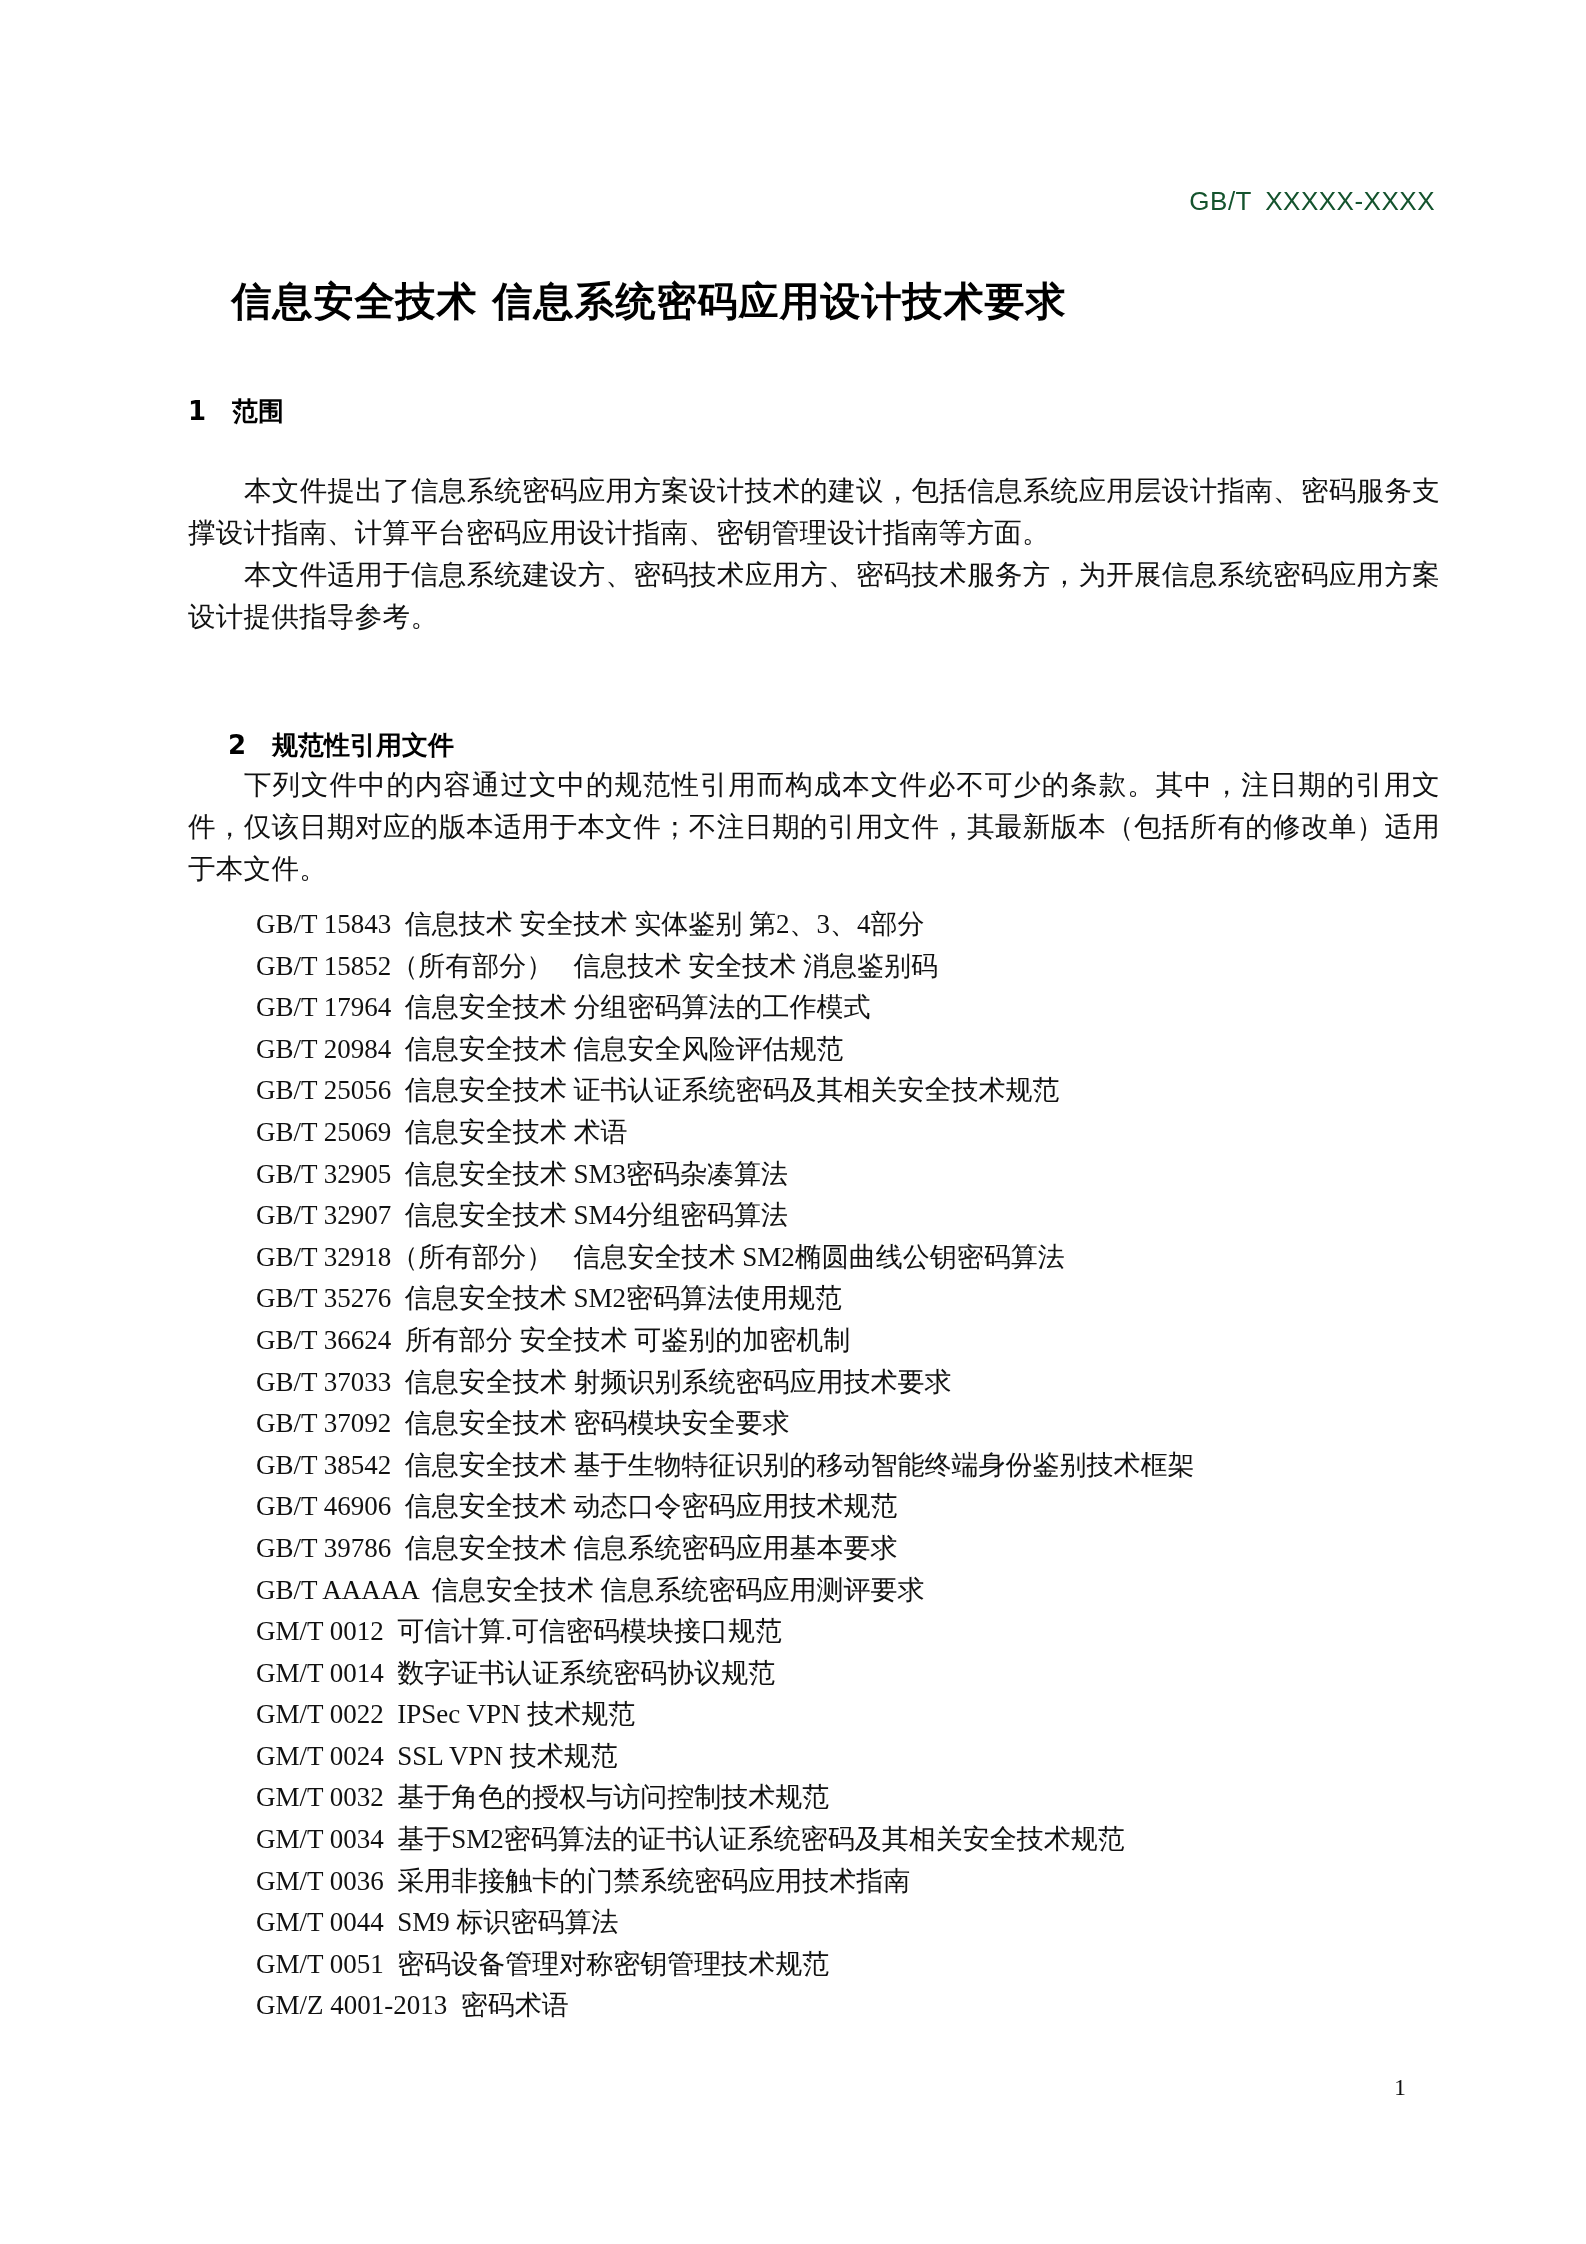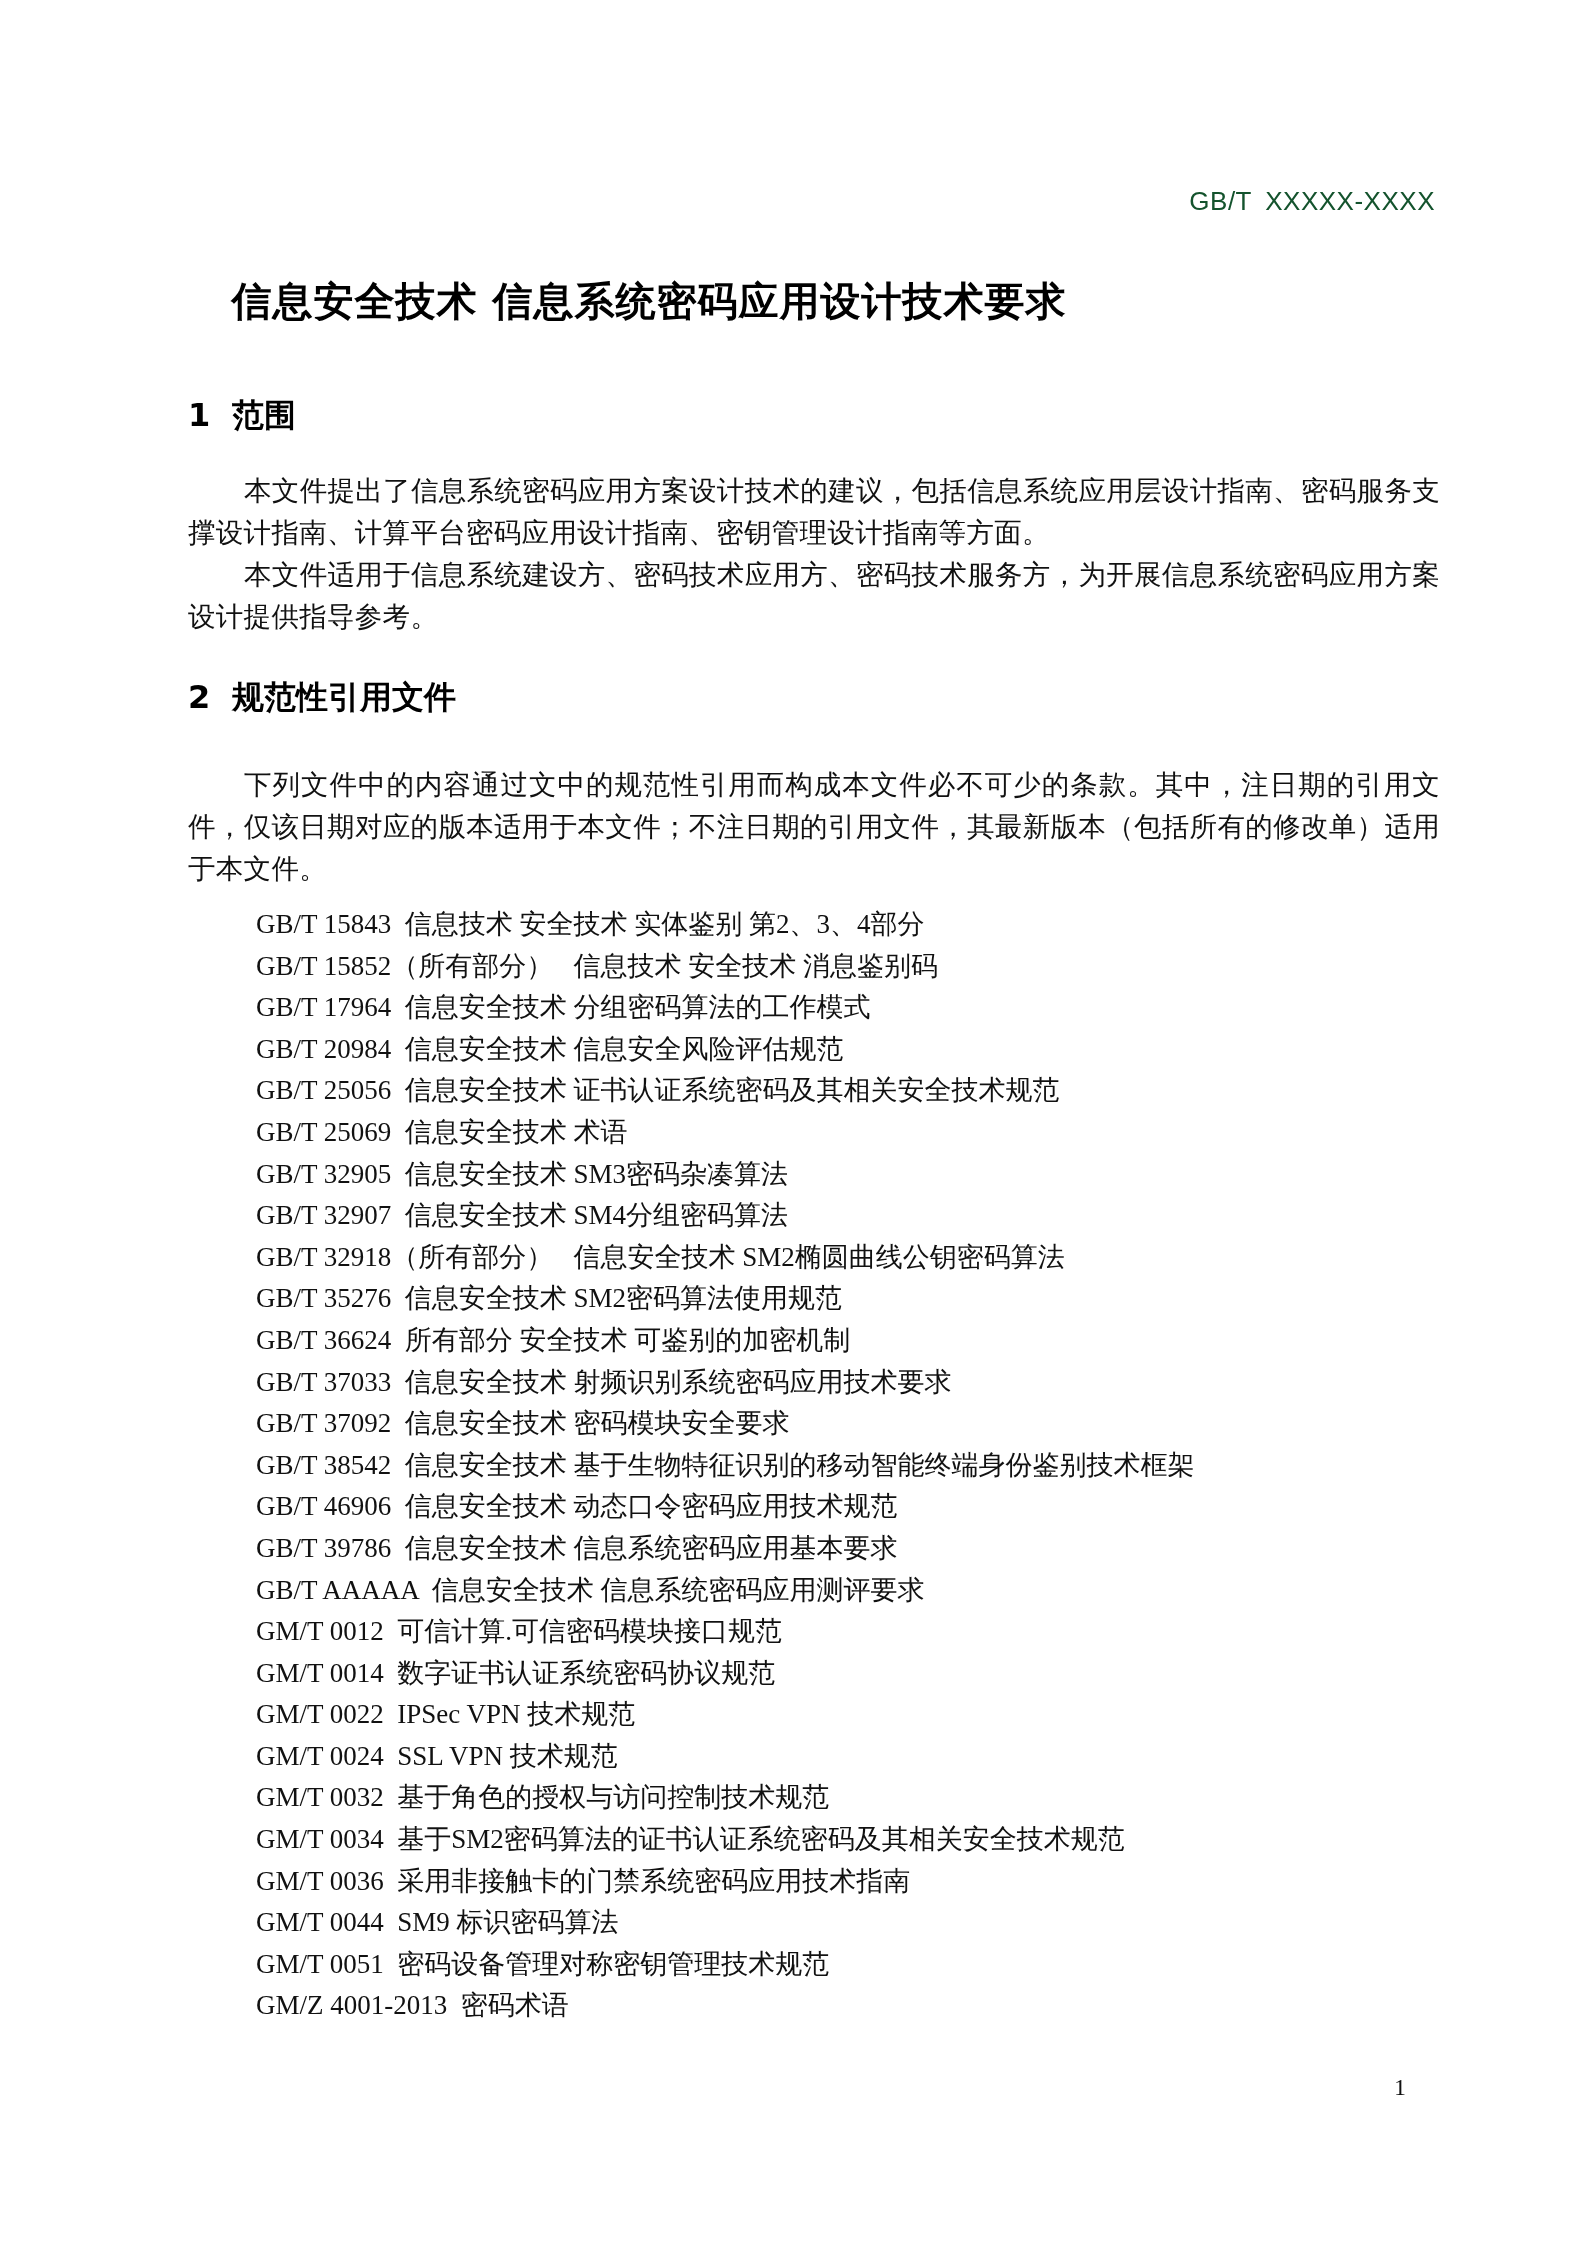--- a/index.html
+++ b/index.html
@@ -42,21 +42,21 @@
       font-weight: bold;
       font-size: 40px;
       letter-spacing: 1px;
       color: #000;
     }
     .section-heading {
       position: absolute;
       left: 188px;
       font-family: "DejaVu Sans", "Liberation Sans", sans-serif;
       font-weight: bold;
-      font-size: 32px;
+      font-size: 26px;
       color: #000;
     }
     .section-heading .num {
       display: inline-block;
       width: 44px;
     }
     .para {
       position: absolute;
       left: 188px;
       width: 1252px;
@@ -102,21 +102,21 @@
 
   <div class="doc-title">信息安全技术  信息系统密码应用设计技术要求</div>
 
   <div class="section-heading" style="top:394px;">
     <span class="num">1</span><span>范围</span>
   </div>
 
   <p class="para" style="top:470px; margin:0;">本文件提出了信息系统密码应用方案设计技术的建议，包括信息系统应用层设计指南、密码服务支撑设计指南、计算平台密码应用设计指南、密钥管理设计指南等方面。</p>
   <p class="para" style="top:554px; margin:0;">本文件适用于信息系统建设方、密码技术应用方、密码技术服务方，为开展信息系统密码应用方案设计提供指导参考。</p>
 
-  <div class="section-heading" style="top:676px;">
+  <div class="section-heading" style="top:728px;margin-left:40px;">
     <span class="num">2</span><span>规范性引用文件</span>
   </div>
 
   <p class="para" style="top:764px; margin:0;">下列文件中的内容通过文中的规范性引用而构成本文件必不可少的条款。其中，注日期的引用文件，仅该日期对应的版本适用于本文件；不注日期的引用文件，其最新版本（包括所有的修改单）适用于本文件。</p>
 
   <ul class="ref-list">
     <li class="ref-item"><span class="ref-code">GB/T 15843  </span><span class="ref-title">信息技术 安全技术 实体鉴别 第2、3、4部分</span></li>
     <li class="ref-item"><span class="ref-code">GB/T 15852（所有部分）   </span><span class="ref-title">信息技术 安全技术 消息鉴别码</span></li>
     <li class="ref-item"><span class="ref-code">GB/T 17964  </span><span class="ref-title">信息安全技术 分组密码算法的工作模式</span></li>
     <li class="ref-item"><span class="ref-code">GB/T 20984  </span><span class="ref-title">信息安全技术 信息安全风险评估规范</span></li>

